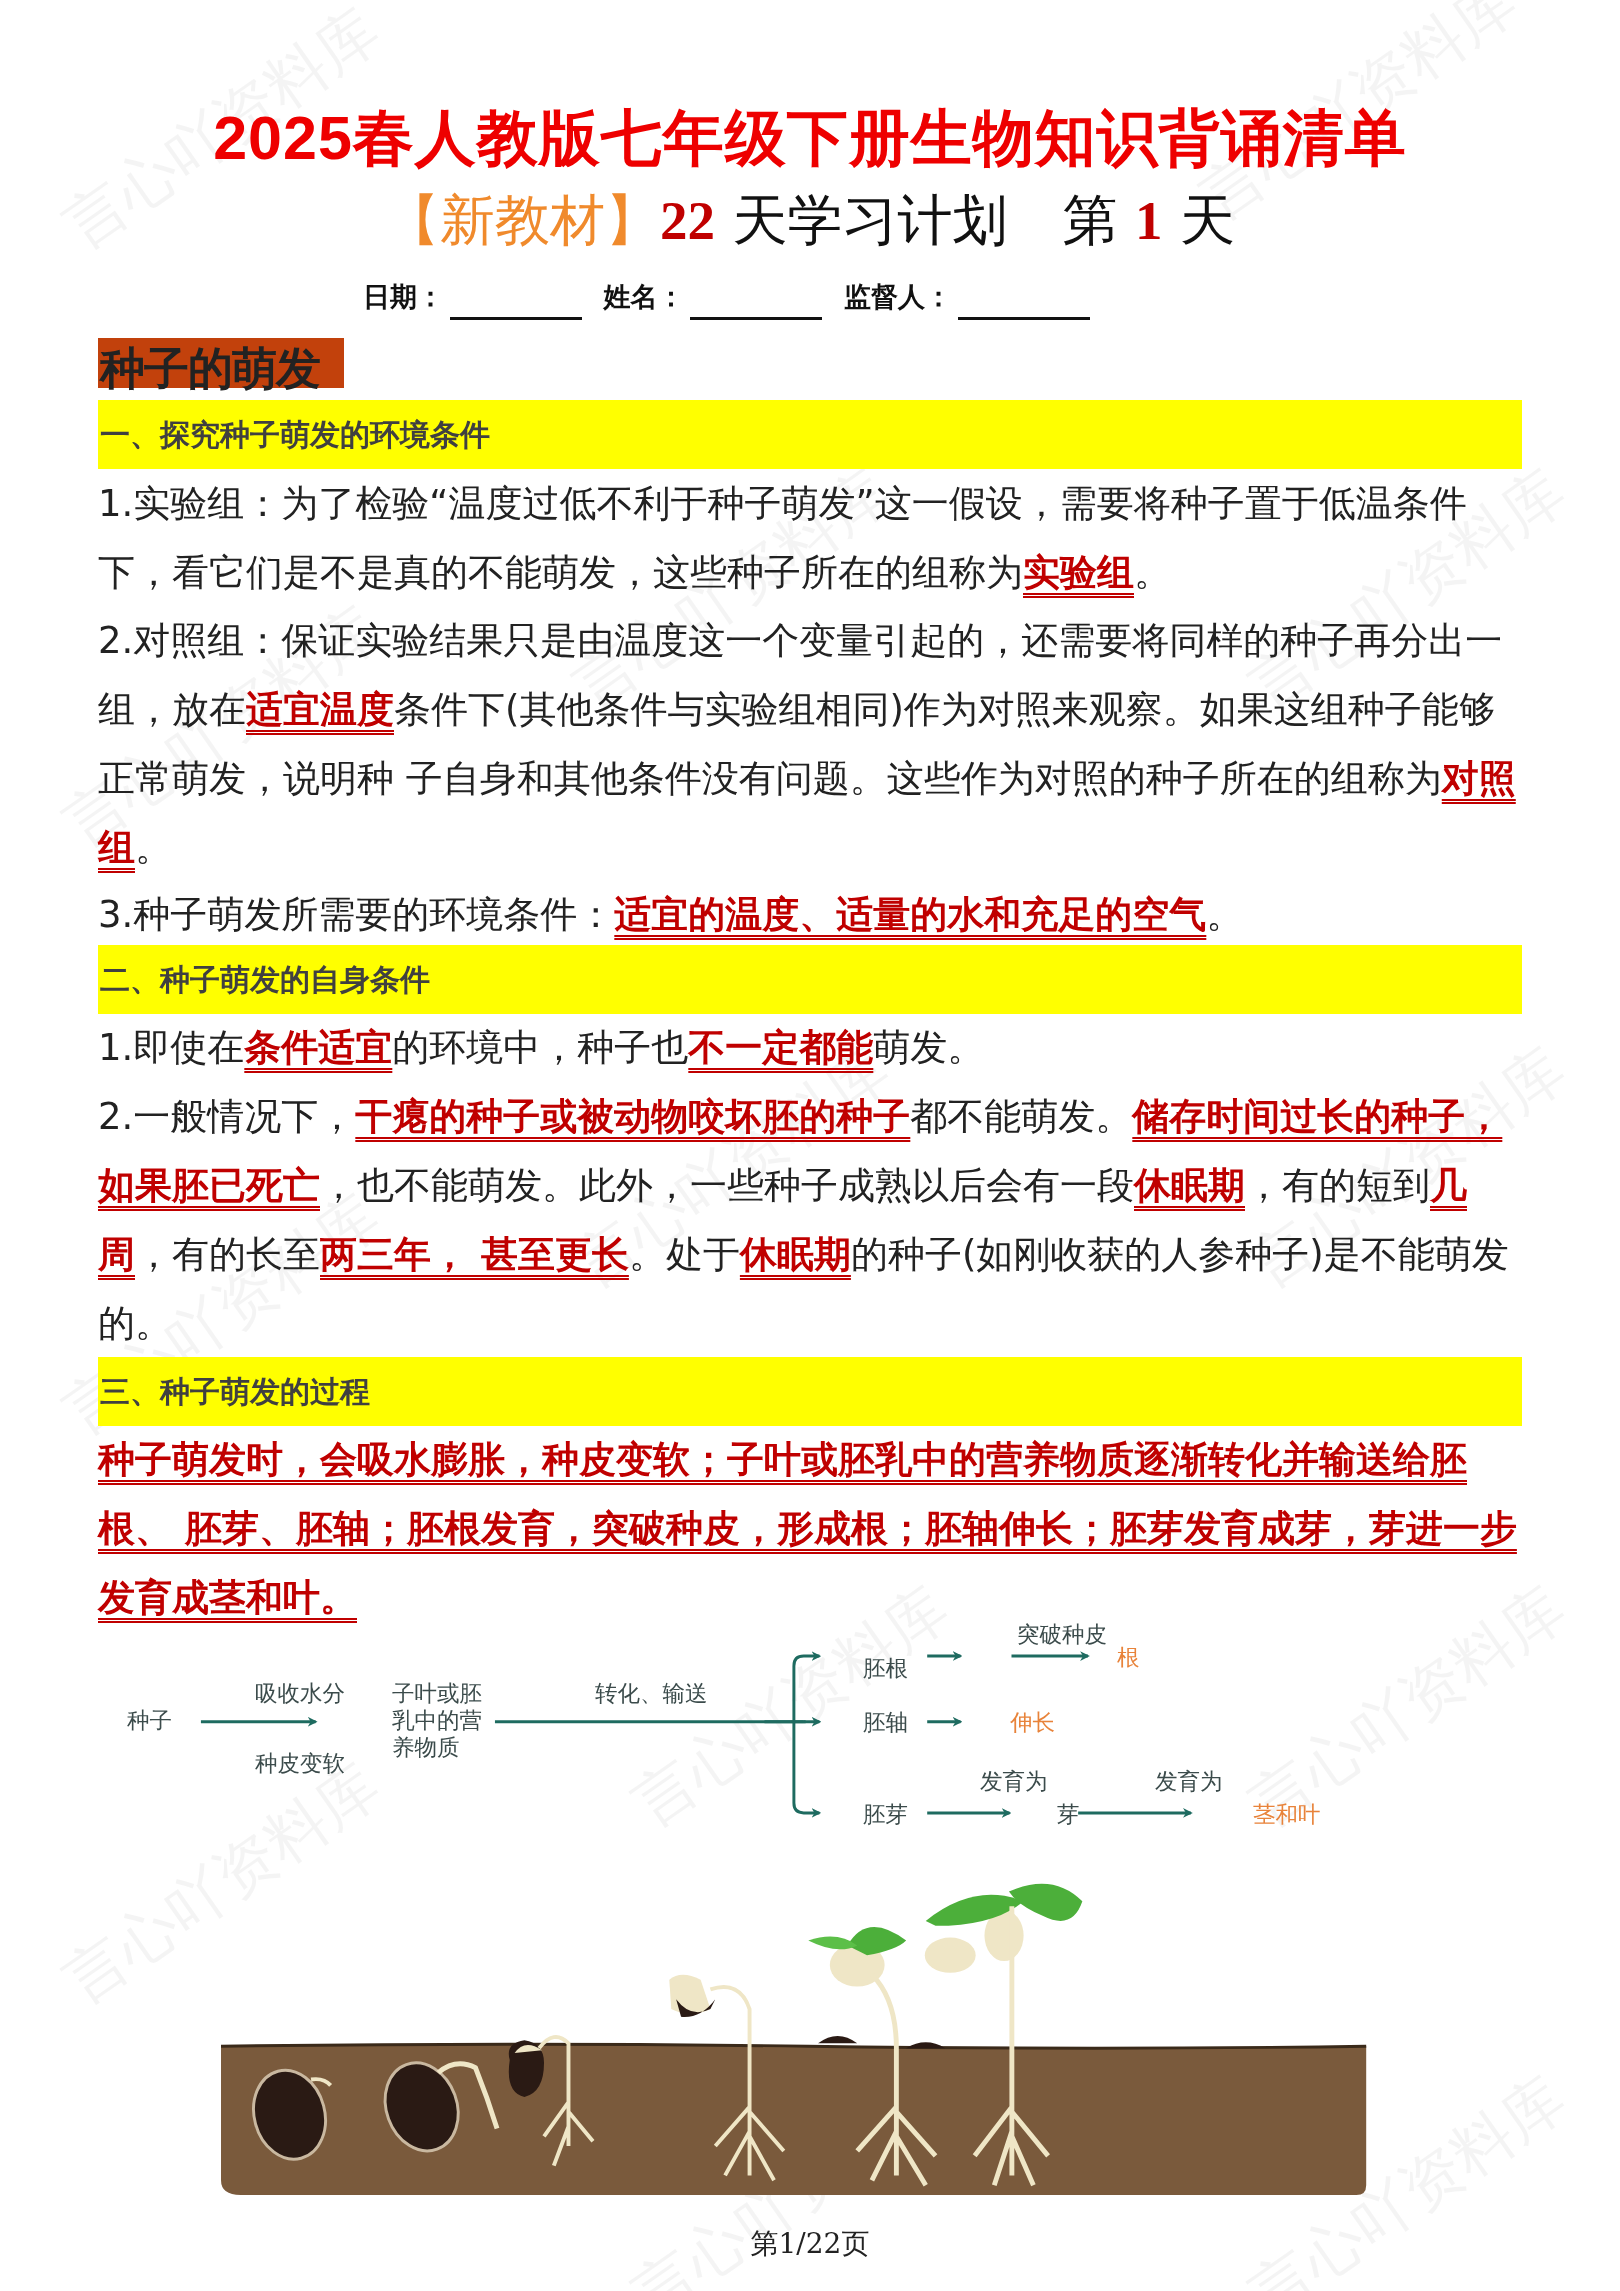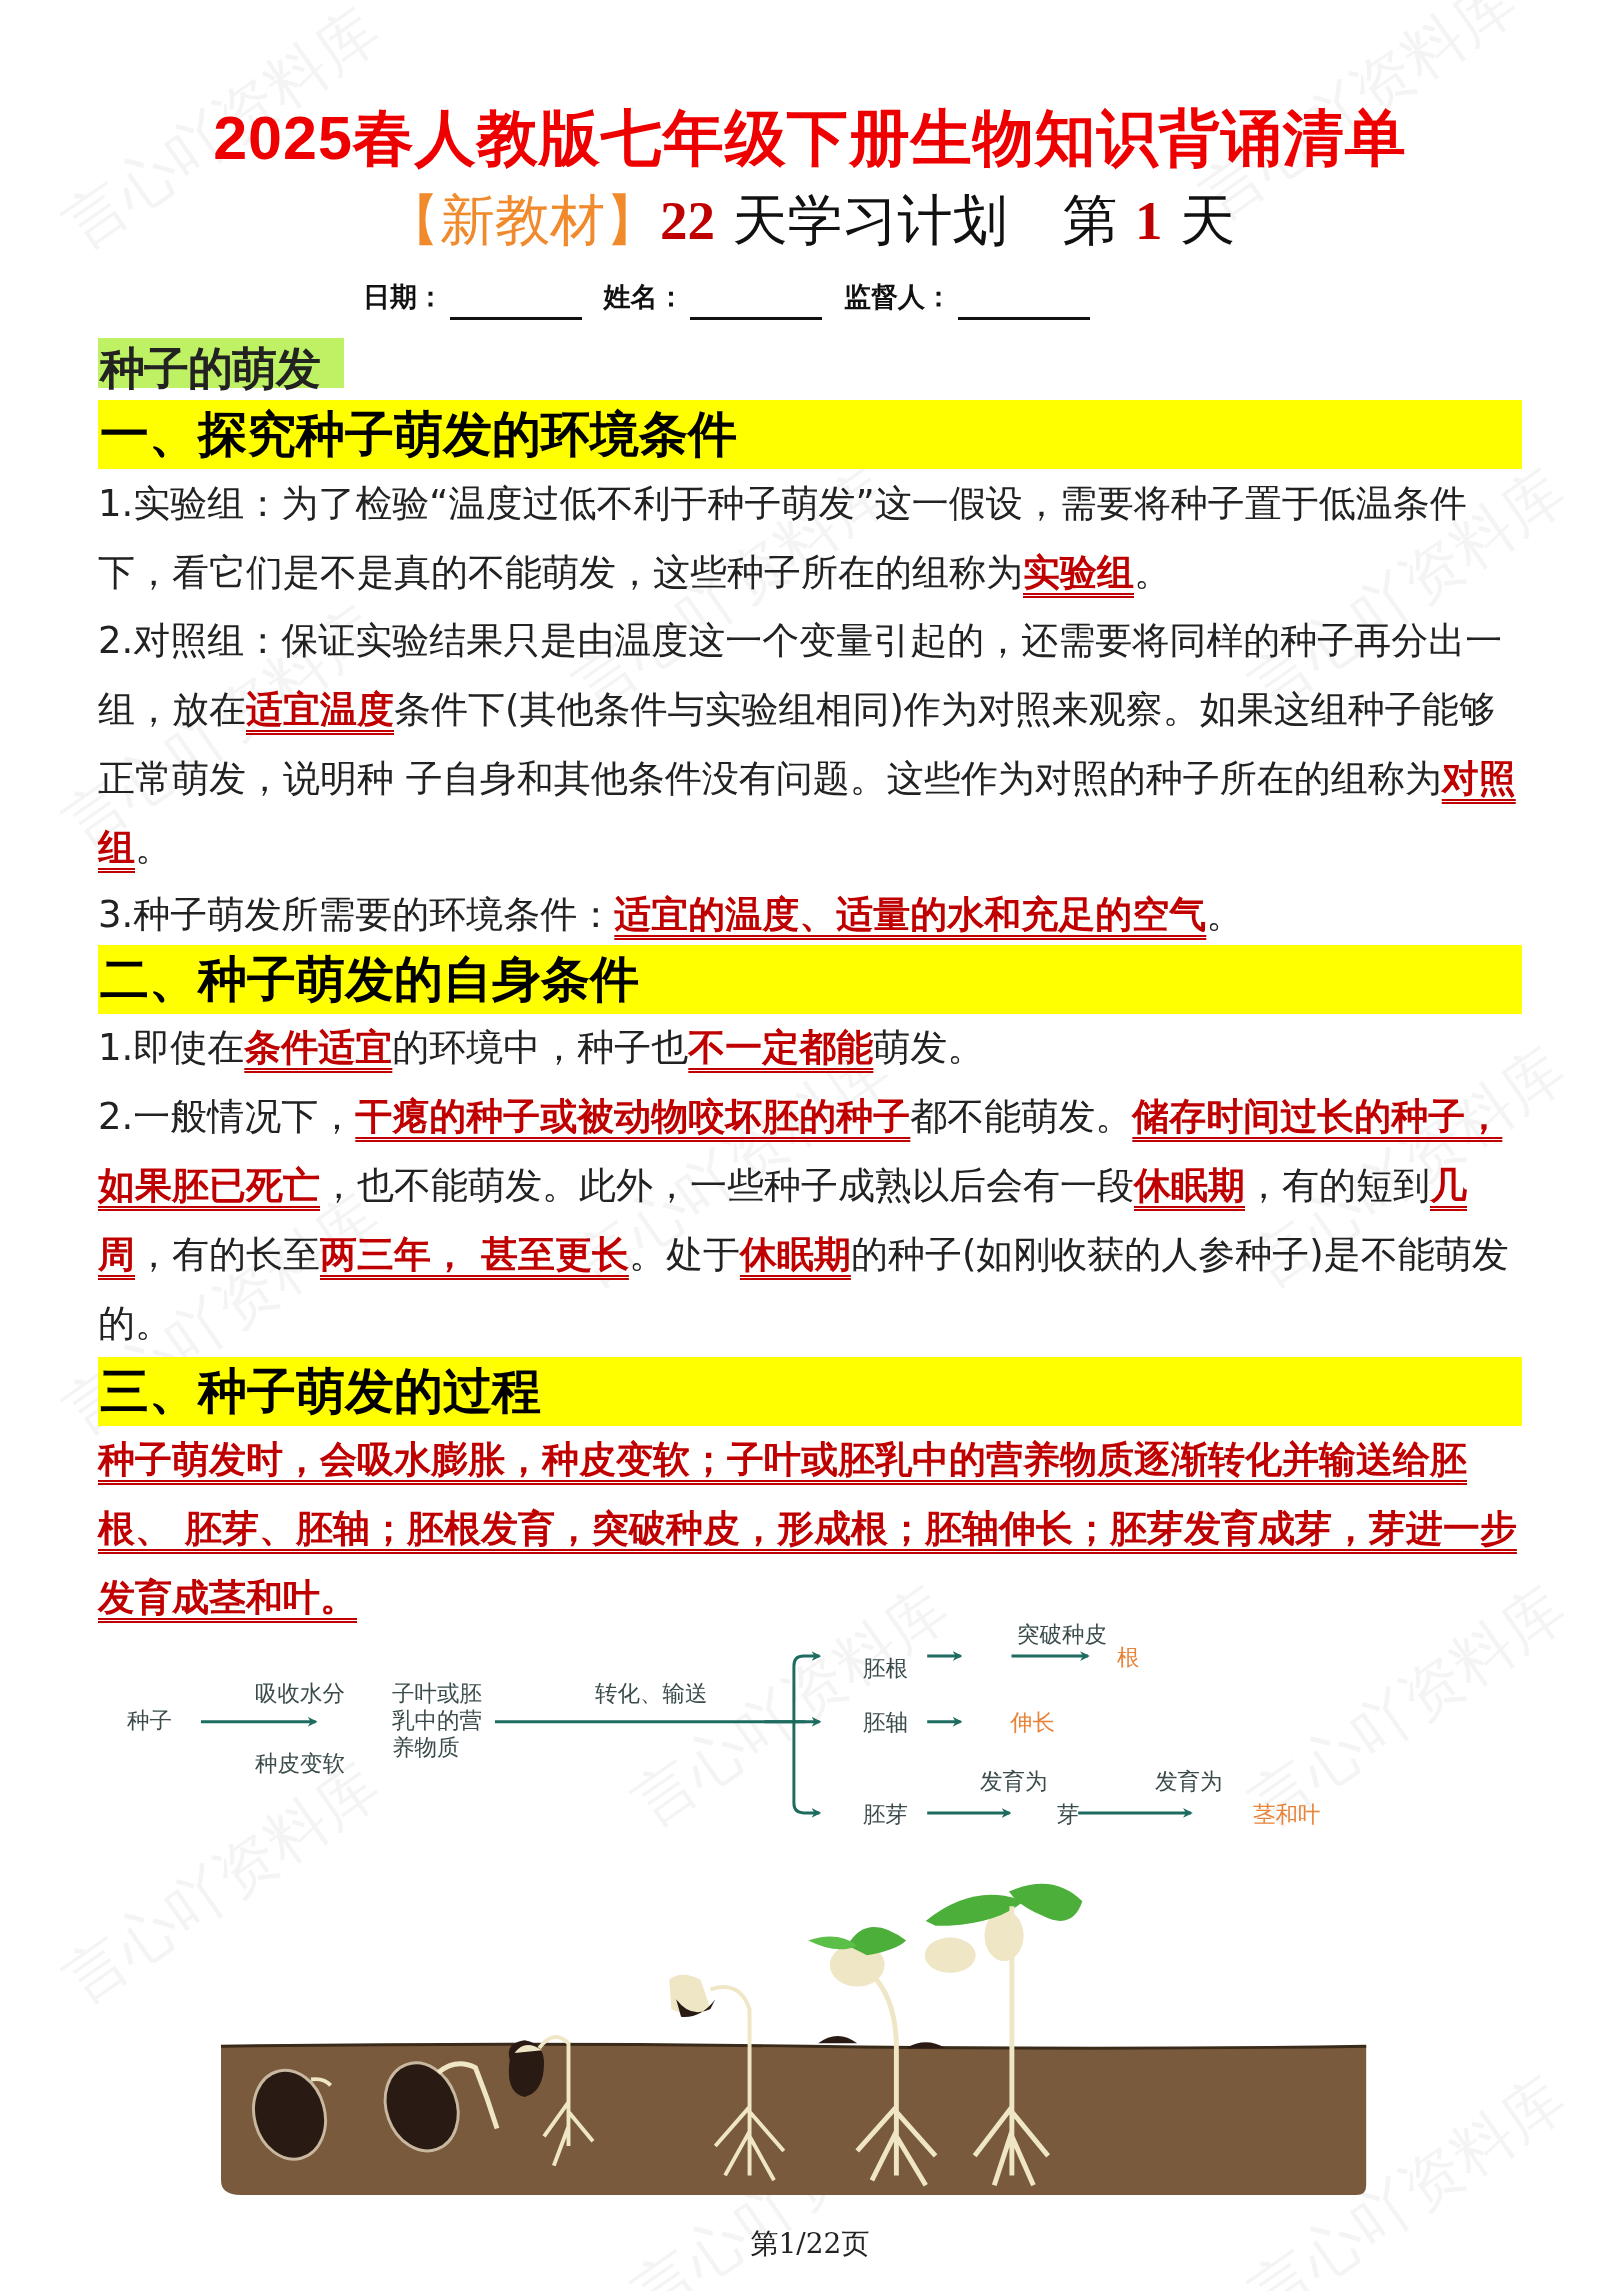--- a/index.html
+++ b/index.html
@@ -14,22 +14,22 @@
     .title1 { position: absolute; top: 98px; left: 0; width: 1620px; text-align: center; font-size: 61px; font-weight: bold; color: #ee0000; font-family: "Liberation Sans", "DejaVu Sans", sans-serif; letter-spacing: 1px; }
     .title2 { position: absolute; top: 184px; left: 0; width: 1620px; text-align: center; font-size: 55px; font-family: "DejaVu Serif", serif; color: #111; white-space: nowrap; }
     .title2 .bracket { color: #f08a2c; }
     .title2 .num { color: #c00000; font-weight: bold; font-family: "Liberation Serif", serif; }
     .title2 .gap { display: inline-block; width: 55px; }
 
     .info-row { position: absolute; top: 279px; left: 363px; font-size: 27px; font-family: "DejaVu Serif", serif; font-weight: bold; color: #111; white-space: nowrap; display: flex; }
     .info-row .lbl { margin-right: 5.9px; }
     .info-row .blank { display: inline-block; width: 132px; border-bottom: 3.9px solid #111; height: 41px; margin-right: 21.6px; }
 
-    .green-head { position: absolute; top: 338px; left: 98px; width: 246px; height: 50px; background: #bef264; font-size: 45px; font-weight: bold; color: #222; line-height: 62px; padding-left: 2px; letter-spacing: -1px; }
-    .yellow-bar { position: absolute; left: 98px; width: 1424px; height: 69px; background: #ffff00; font-size: 49px; font-weight: bold; color: #000000; line-height: 69px; padding-left: 2px; }
+    .green-head { position: absolute; top: 338px; left: 98px; width: 246px; height: 50px; background: #c2410c; font-size: 45px; font-weight: bold; color: #222; line-height: 62px; padding-left: 2px; letter-spacing: -1px; }
+    .yellow-bar { position: absolute; left: 98px; width: 1424px; height: 69px; background: #ffff00; font-size: 30px; font-weight: bold; color: #404040; line-height: 69px; padding-left: 2px; }
 
     .para { position: absolute; left: 98px; width: 1431px; font-size: 37px; line-height: 69px; color: #222; }
     .hl { color: #c00000; font-weight: bold; text-decoration: underline double #c00000; text-underline-offset: 7.8px; text-decoration-thickness: 2px; }
     .red-para { position: absolute; left: 98px; width: 1431px; font-size: 37px; line-height: 69px; color: #c00000; font-weight: bold; text-decoration: underline double #c00000; text-underline-offset: 7.8px; text-decoration-thickness: 2px; }
 
     .diagram { position: absolute; left: 98px; top: 1607px; width: 1431px; height: 255px; }
     .dg-text { position: absolute; font-size: 22.5px; color: #3b4b4b; white-space: nowrap; }
     .dg-orange { color: #e8833a; }
 
     .illustration { position: absolute; left: 220px; top: 1872px; width: 1157px; height: 323px; }

